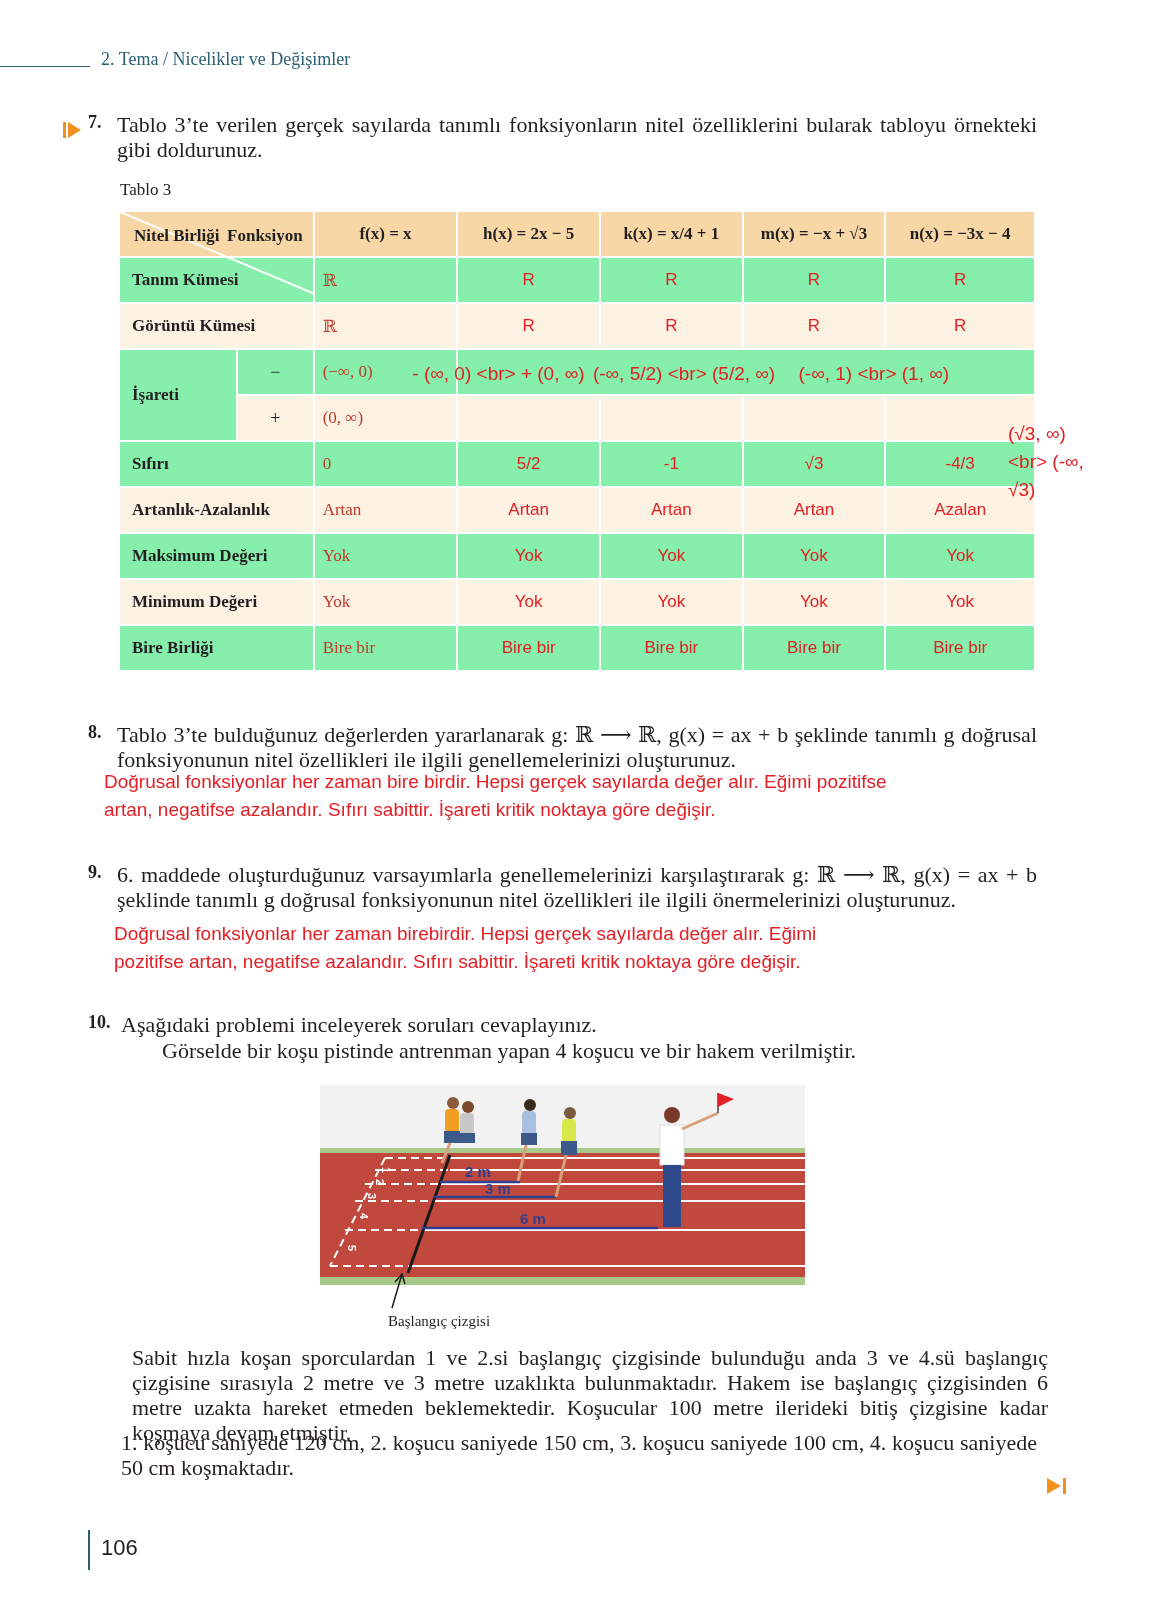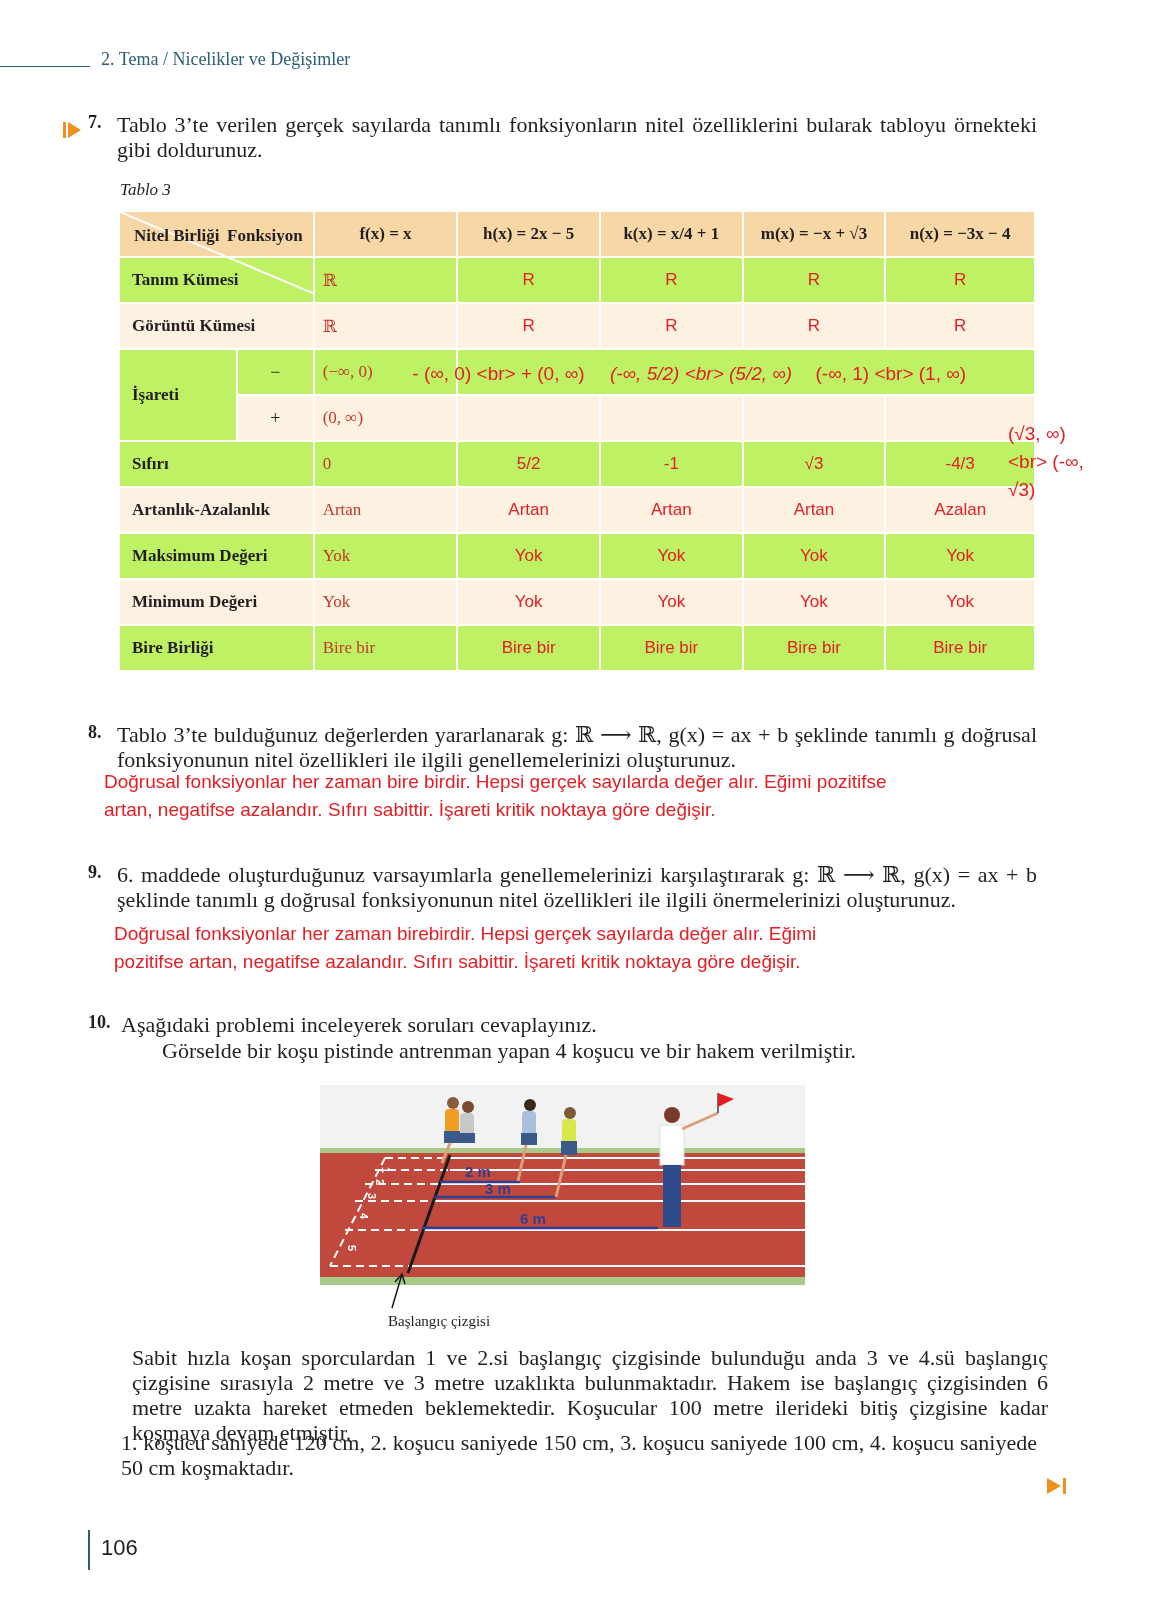--- a/index.html
+++ b/index.html
@@ -4,26 +4,26 @@
 <style>
   * { box-sizing: border-box; margin: 0; padding: 0; }
   body { width: 1151px; height: 1624px; background: #ffffff; position: relative; overflow: hidden;
          font-family: "Liberation Serif", "DejaVu Serif", serif; color: #231f20; }
   .abs { position: absolute; }
   .hdr-line { left: 0; top: 66px; width: 90px; height: 1px; background: #2a5f74; }
   .hdr-title { left: 101px; top: 49px; font-size: 18px; color: #2a5f74; }
   .q-arrow { left: 63px; top: 122px; width: 18px; height: 16px; }
   .q-num { position: absolute; font-weight: bold; font-size: 18px; }
   .q-text { position: absolute; font-size: 22px; line-height: 25px; text-align: justify; }
-  .caption { left: 120px; top: 180px; font-style: italic; font-size: 17px; }
+  .caption { left: 120px; top: 180px; font-size: 17px; }
   table.t3 { position: absolute; left: 118px; top: 210px; border-collapse: collapse; width: 918px; }
   table.t3 td { border: 2px solid #ffffff; font-size: 17px; vertical-align: middle; height: 46px; }
   .th-row td { background: #f8d7a6; font-weight: bold; text-align: center; height: 82px; }
   .row-a td { background: #fdf1e2; }
-  .row-b td { background: #bef264; }
+  .row-b td { background: #86efac; }
   .lab { font-weight: bold; padding-left: 12px; text-align: left; }
   .given { color: #c0392b; padding-left: 8px; font-size: 16px; }
   .hand { color: #e31e24; font-family: "Liberation Sans", "DejaVu Sans", sans-serif; font-size: 20px; text-align: center; }
   .hand-sm { font-size: 19px; }
   .diag-cell { position: relative; width: 195px; }
   .diag-cell svg { position: absolute; left: 0; top: 0; }
   .diag-top { position: absolute; right: 10px; top: 14px; font-weight: bold; font-size: 17px; }
   .diag-bot { position: absolute; left: 14px; bottom: 10px; font-weight: bold; font-size: 17px; }
   .overflow-ann { color: #e31e24; font-family: "Liberation Sans", "DejaVu Sans", sans-serif; font-size: 19px; line-height: 28px; }
   .answer { color: #e31e24; font-family: "Liberation Sans", "DejaVu Sans", sans-serif; font-size: 19px; line-height: 28px; }
@@ -88,21 +88,21 @@
     <td class="hand hand-sm">R</td>
     <td class="hand hand-sm">R</td>
   </tr>
   <tr class="row-b">
     <td rowspan="2" class="lab">İşareti</td>
     <td style="text-align:center;font-size:18px;">−</td>
     <td class="given">(−∞, 0)</td>
     <td colspan="4" style="position:relative;">
       <div style="position:absolute;left:-46px;top:10px;white-space:nowrap;" class="overflow-ann">
         <span>- (∞, 0) &lt;br&gt; + (0, ∞)</span>
-        <span style="margin-left:20px;font-style:italic;">(-∞, 5/2) &lt;br&gt; (5/2, ∞)</span>
+        <span style="margin-left:3px;">(-∞, 5/2) &lt;br&gt; (5/2, ∞)</span>
         <span style="margin-left:18px;">(-∞, 1) &lt;br&gt; (1, ∞)</span>
       </div>
     </td>
   </tr>
   <tr class="row-a">
     <td style="text-align:center;font-size:18px;">+</td>
     <td class="given">(0, ∞)</td>
     <td></td>
         <td></td>
         <td></td>

